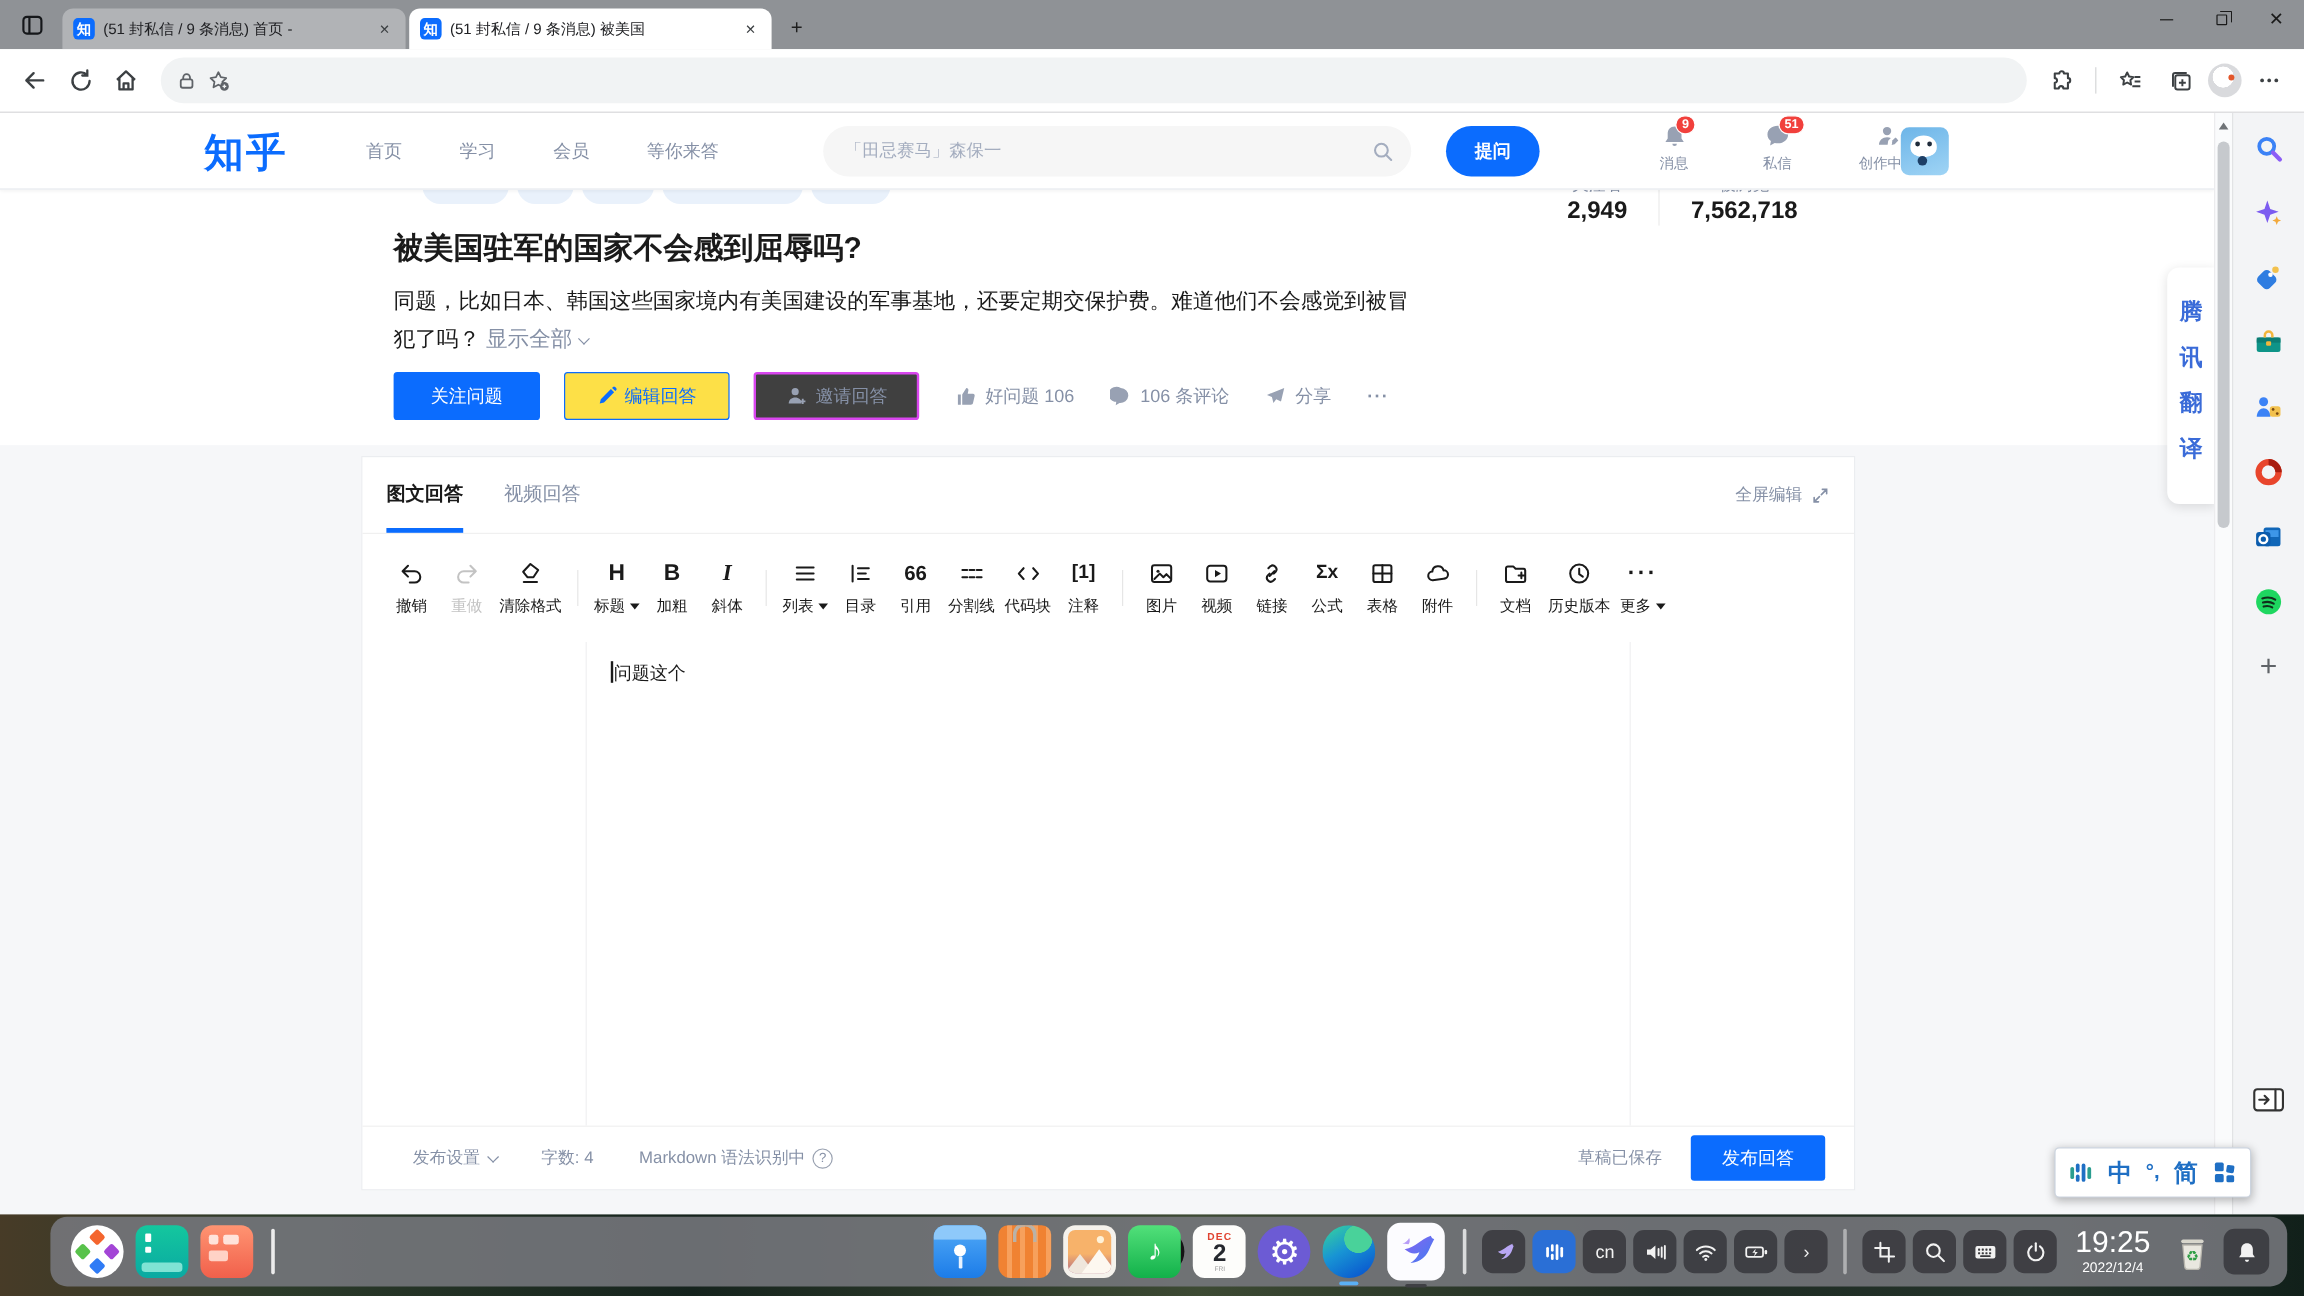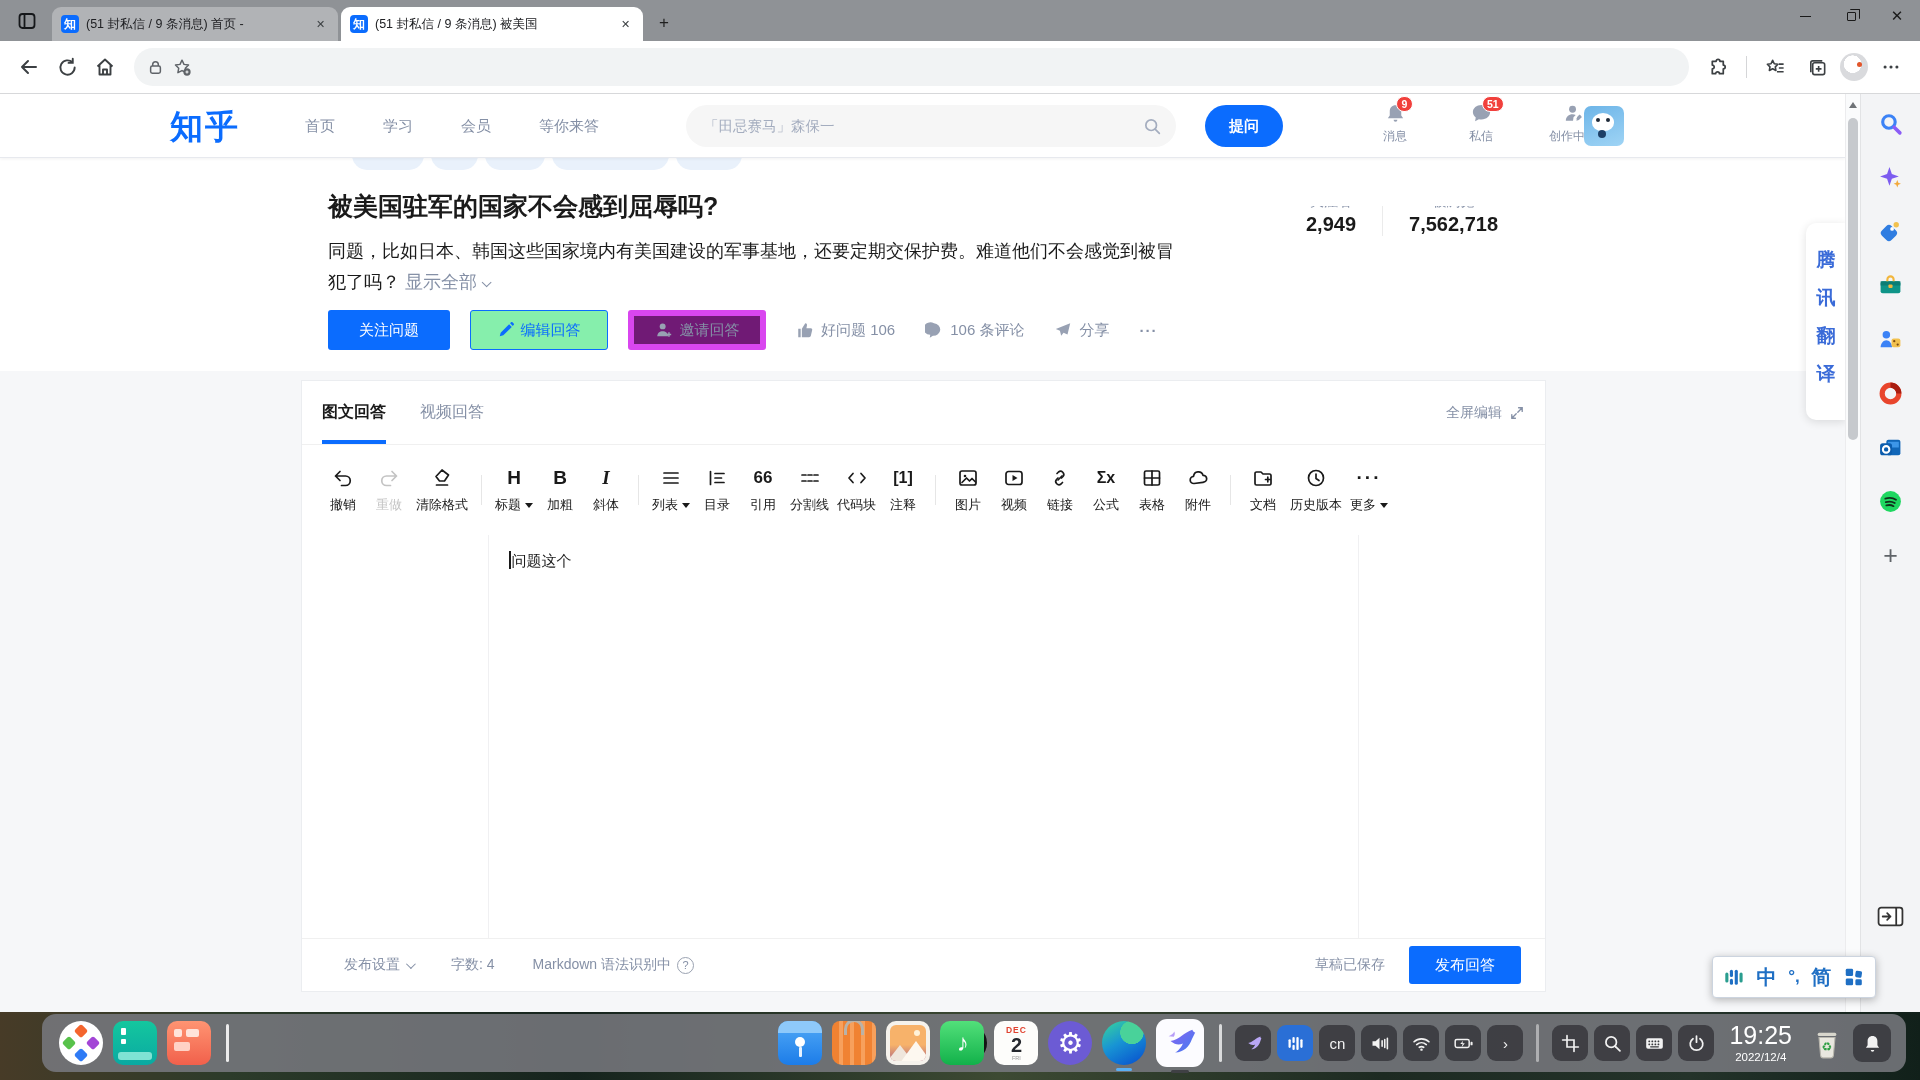--- a/index.html
+++ b/index.html
@@ -50,34 +50,34 @@
   .zh-user-item { width:54px; display:flex; flex-direction:column; align-items:center; position:relative; }
   .zh-user-item .lbl { font-size:12px; color:#8590a6; margin-top:3px; white-space:nowrap; }
   .badge { position:absolute; top:-6px; left:28px; min-width:17px; height:16px; padding:0 4px; border-radius:9px; background:#f1403c; border:1.5px solid #fff; color:#fff; font-size:10.5px; font-weight:bold; display:flex; align-items:center; justify-content:center; }
   .zh-avatar { position:absolute; left:1584px; top:12px; width:40px; height:40px; border-radius:7px; background:linear-gradient(160deg,#6db5e8,#9fd4f5); position:absolute; overflow:hidden; }
   .zh-avatar::before { content:""; position:absolute; left:8px; top:7px; width:22px; height:18px; border-radius:50% 50% 45% 45%; background:#fff; }
   .zh-avatar::after { content:""; position:absolute; left:12px; top:12px; width:4px; height:4px; border-radius:50%; background:#1f2b3a; box-shadow:10px 0 0 #1f2b3a, 4px 14px 0 2px #1d3f66; }
 
   .q-section { position:absolute; top:158px; left:0; width:1845px; height:213px; background:#fff; overflow:hidden; }
   .pills { position:absolute; left:352px; top:-18px; display:flex; gap:7px; }
   .pill { height:30px; border-radius:15px; background:#e9f1fb; }
-  .q-stats { position:absolute; left:1280px; top:0; display:flex;margin-top:48px; }
+  .q-stats { position:absolute; left:1280px; top:0; display:flex; }
   .q-stat { padding:0 26px; text-align:center; }
   .q-stat + .q-stat { border-left:1px solid #ebebeb; }
   .q-stat .clip { height:5px; overflow:hidden; display:flex; align-items:flex-end; justify-content:center; font-size:14px; color:#8590a6; }
   .q-stat .num { font-size:20px; font-weight:bold; color:#1a1a1a; margin-top:2px; }
   .q-title { position:absolute; left:328px; top:32px; font-size:25px; font-weight:bold; color:#1a1a1a; }
   .q-desc { position:absolute; left:328px; top:78px; width:850px; font-size:18px; line-height:31px; color:#1a1a1a; }
   .show-all { color:#8590a6; cursor:pointer; white-space:nowrap; }
   .show-all .chev { display:inline-block; width:7px; height:7px; border-right:1.5px solid #8590a6; border-bottom:1.5px solid #8590a6; transform:rotate(45deg) translateY(-3px); margin-left:4px; }
   .q-actions { position:absolute; left:328px; top:152px; display:flex; align-items:center; gap:20px; }
   .btn { height:40px; border-radius:3px; font-size:15px; display:flex; align-items:center; justify-content:center; gap:7px; cursor:pointer; }
   .btn-follow { width:122px; background:#0b6cfe; color:#fff; }
-  .btn-edit { width:138px; background:#86efac; border:1px solid #0b6cfe; color:#0b6cfe; }
-  .btn-invite { width:138px; background:#701a75; border:6px solid #d946ef; color:#8590a6; }
+  .btn-edit { width:138px; background:#fde047; border:1px solid #0b6cfe; color:#0b6cfe; }
+  .btn-invite { width:138px; background:#404040; border:2px solid #d946ef; color:#8590a6; }
   .txt-act { display:flex; align-items:center; gap:7px; color:#8590a6; font-size:15px; margin-left:10px; cursor:pointer; white-space:nowrap; }
 
   .card { position:absolute; top:380px; left:301px; width:1245px; height:612px; background:#fff; border:1px solid #ebedf0; display:flex; flex-direction:column; }
   .card-tabs { height:64px; border-bottom:1px solid #f0f0f0; display:flex; align-items:center; padding:0 20px; position:relative; }
   .ctab { font-size:16px; margin-right:34px; position:relative; height:100%; display:flex; align-items:center; cursor:pointer; }
   .ctab.active { font-weight:bold; color:#1a1a1a; }
   .ctab.active::after { content:""; position:absolute; bottom:0; left:50%; transform:translateX(-50%); width:64px; height:4px; background:#0b6cfe; }
   .ctab.idle { color:#8590a6; }
   .fullscreen { margin-left:auto; display:flex; align-items:center; gap:7px; color:#8590a6; font-size:14px; cursor:pointer; }
 

